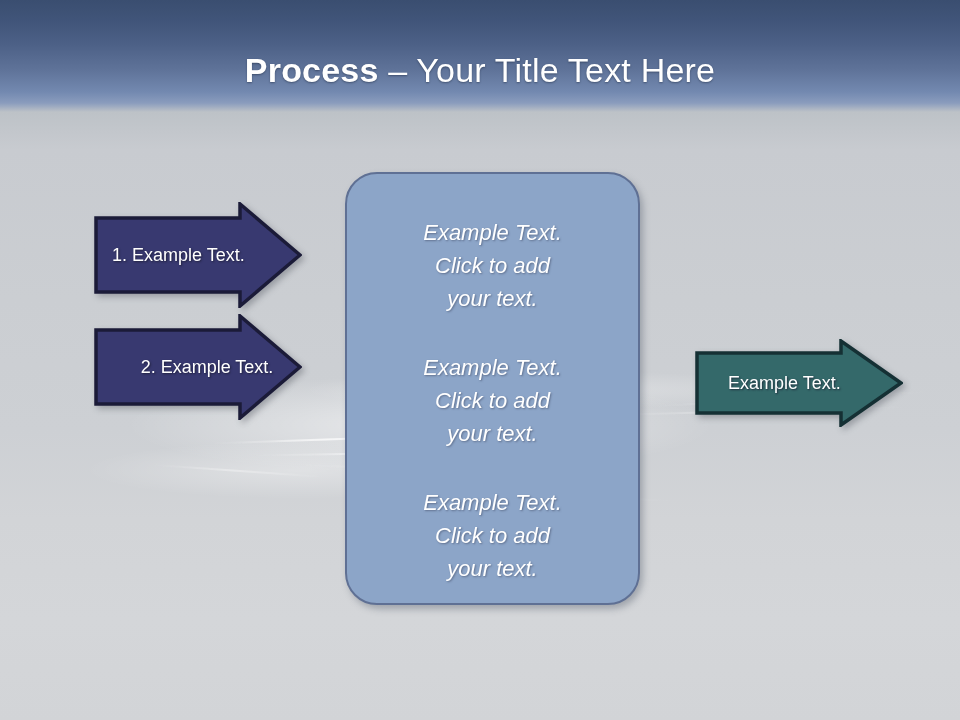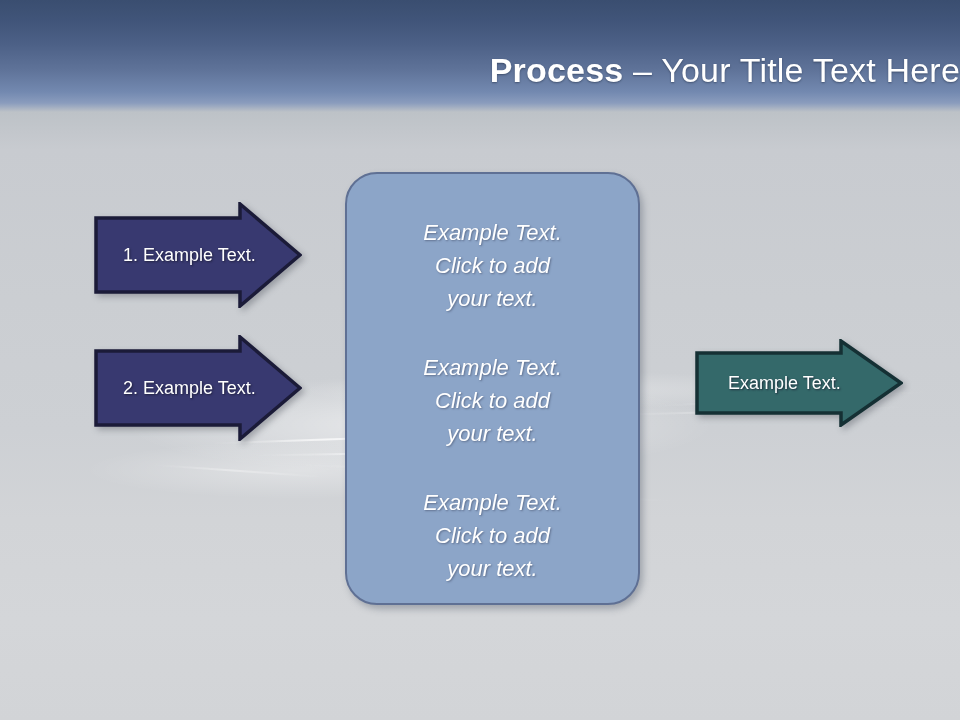--- a/index.html
+++ b/index.html
@@ -55,21 +55,21 @@
     pointer-events: none;
     filter: blur(0.6px);
   }
 
   
   .title-wrap {
     position: absolute;
     left: 0;
     top: 50px;
     width: 960px;
-    text-align: right;
+    text-align: center;
     color: #ffffff;
     font-size: 34px;
     line-height: 40px;
     letter-spacing: 0.2px;
     text-shadow: 0 1px 2px rgba(20,30,50,0.45);
     white-space: nowrap;
   }
   .title-bold { font-weight: bold; }
   .title-rest { font-weight: normal; }
 
@@ -119,23 +119,23 @@
     position: relative;
     color: #ffffff;
     font-size: 18px;
     line-height: 22px;
     white-space: nowrap;
     text-shadow: 1px 1px 2px rgba(25,25,45,0.75);
     z-index: 2;
   }
 
   .arrow-purple-1 { left: 94px; top: 202px; width: 208px; height: 106px; }
-  .arrow-purple-2 { left: 94px; top: 335px; width: 208px; height: 106px; }
+  .arrow-purple-2 { left: 94px; top: 314px; width: 208px; height: 106px; justify-content: center; }
   .arrow-purple-3 { left: 94px; top: 457px; width: 208px; height: 106px; }
-  .arrow-purple .label { padding-left: 29px; }
+  .arrow-purple .label { padding-left: 18px; }
 
   .arrow-teal { left: 695px; top: 339px; width: 208px; height: 88px; }
   .arrow-teal .label { padding-left: 33px; }
 </style>
 </head>
 <body>
 
 <div id="slide">
 
   <div class="bg-base"></div>

